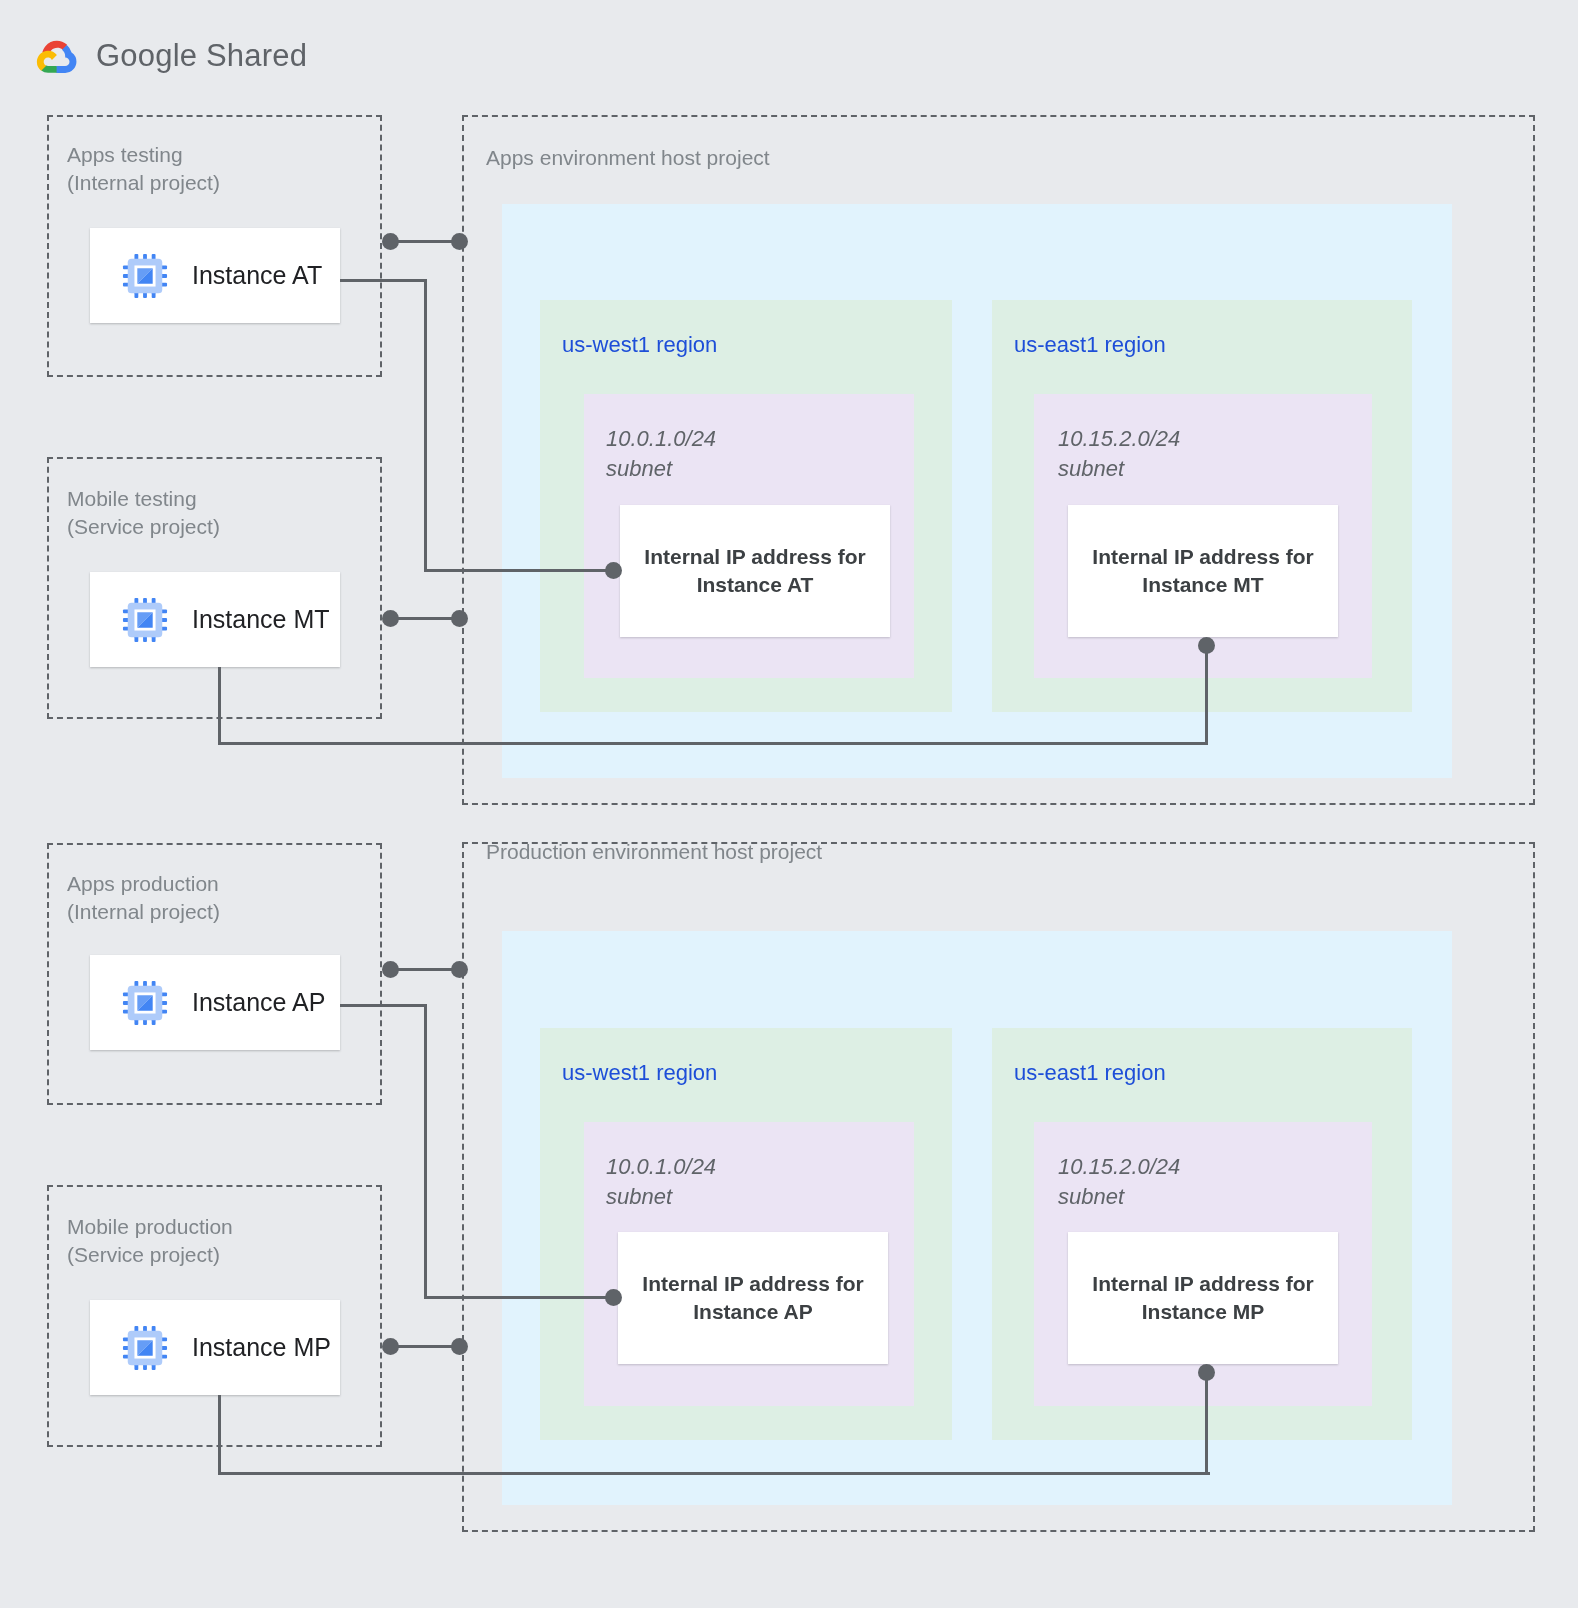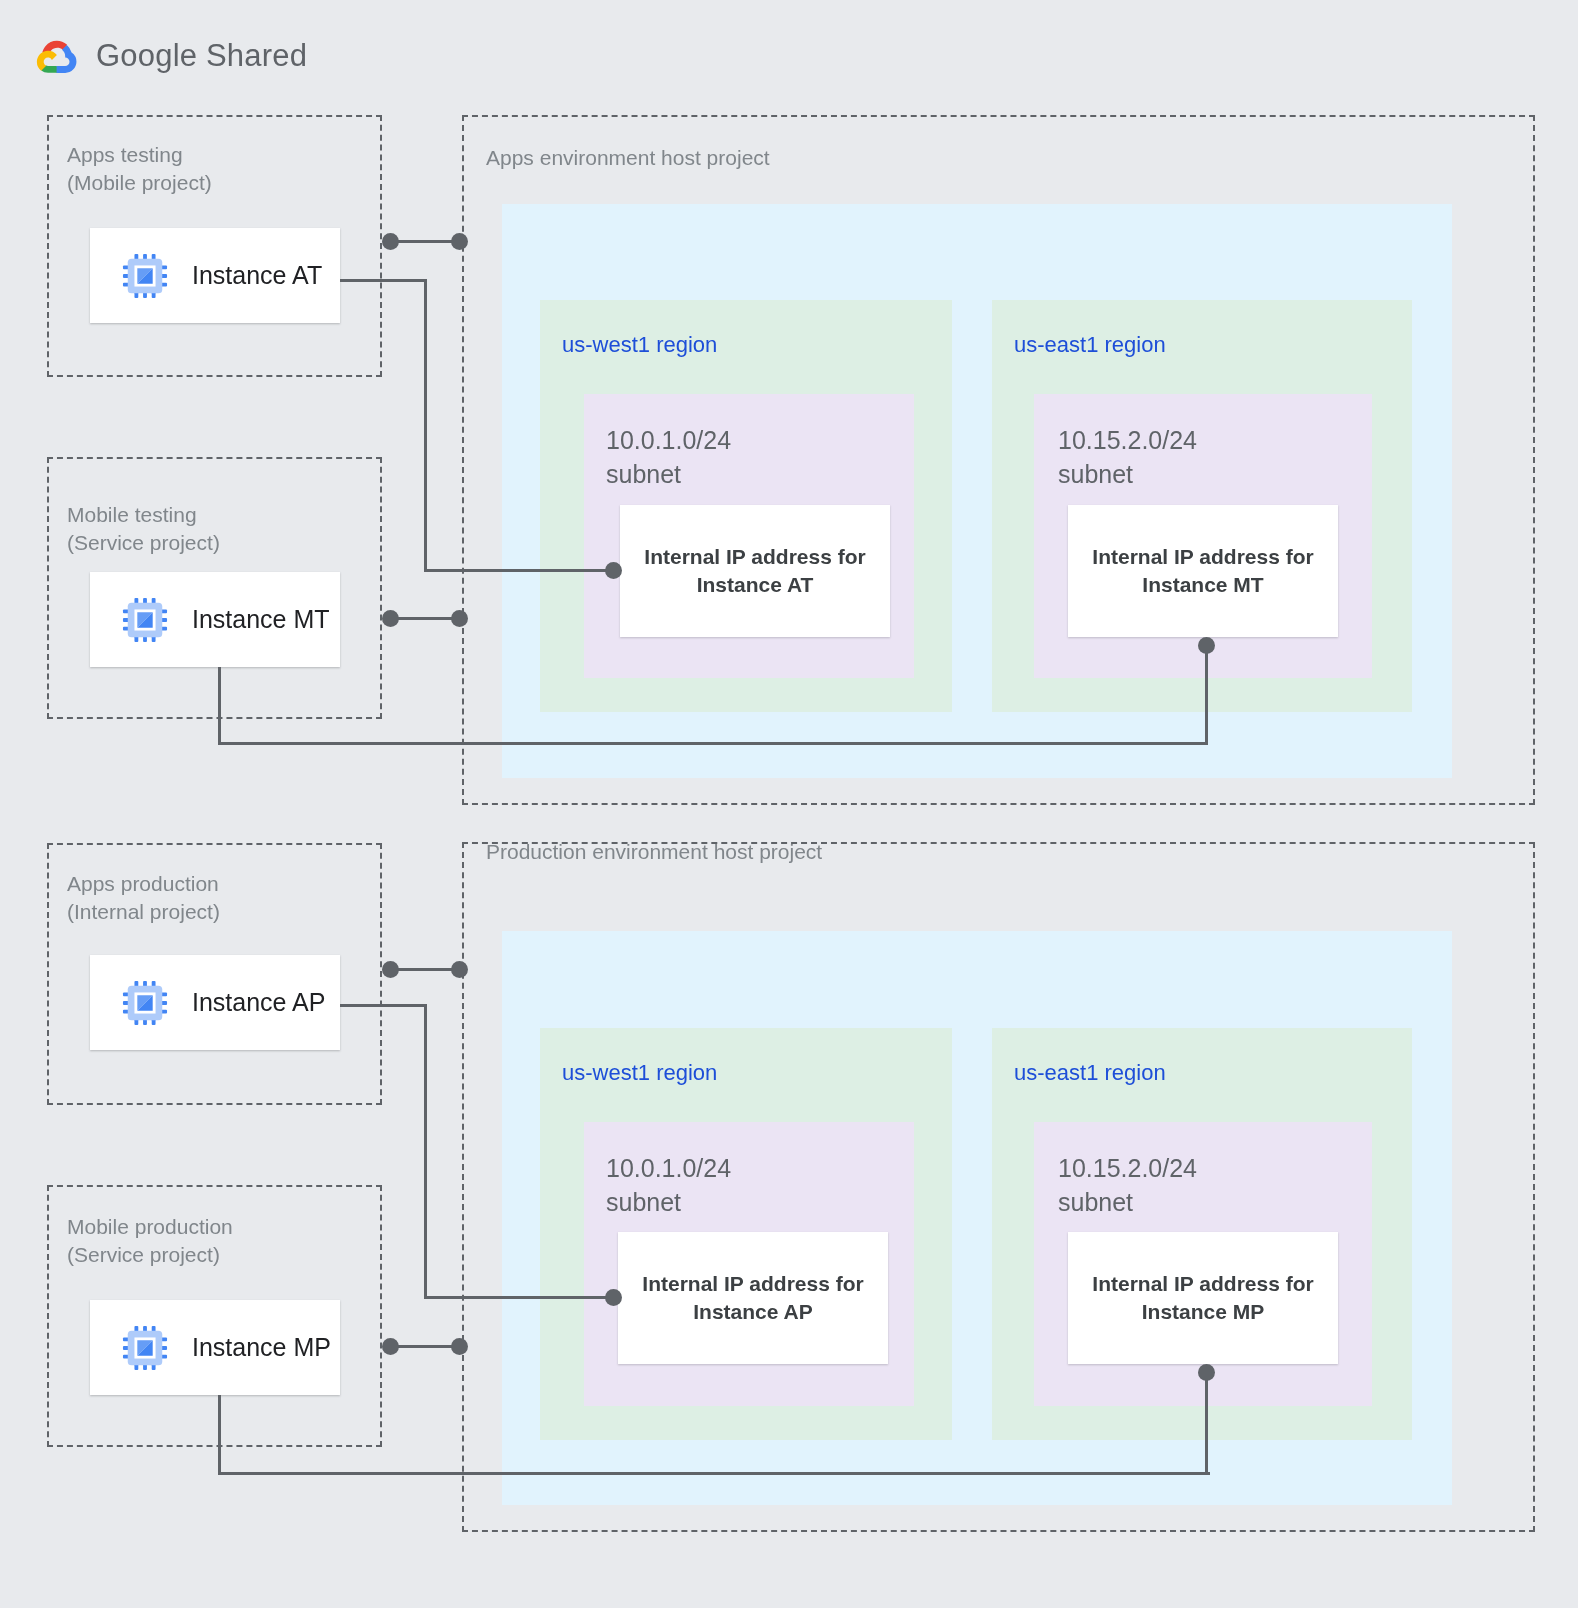--- a/index.html
+++ b/index.html
@@ -37,21 +37,21 @@
     position:absolute;display:flex;align-items:center;gap:18px;
   }
   .net-title{font-size:22px;color:#5f6368;white-space:nowrap;}
 
   
   .region{position:absolute;background:#ddefe4;box-sizing:border-box;}
   .region-label{position:absolute;font-size:22px;color:#1d4ed8;white-space:nowrap;}
 
   
   .subnet{position:absolute;background:#ebe4f4;box-sizing:border-box;}
-  .subnet-label{position:absolute;font-size:25px;color:#5f6368;line-height:1.35;white-space:pre-line;}
+  .subnet-label{position:absolute;font-size:22px;color:#5f6368;line-height:1.35;white-space:pre-line;font-style:italic;}
 
   
   .ipbox{
     position:absolute;background:#ffffff;box-sizing:border-box;
     display:flex;align-items:center;justify-content:center;text-align:center;
     box-shadow:0 1px 2px rgba(60,64,67,.25);
   }
   .ipbox span{font-size:21px;font-weight:bold;color:#3c4043;line-height:1.35;white-space:pre-line;}
 
   
@@ -82,21 +82,21 @@
         <path d="M39.2 16.3a16.2 16.2 0 0 0-4.9-7.9l-5.05 5.05a9 9 0 0 1 3.3 7.13v.9a4.5 4.5 0 0 1 0 9h-9l-.89.91v5.4l.89.85h9c6.45.05 11.7-5.1 11.75-11.55a11.6 11.6 0 0 0-5.1-9.8z" fill="#4285f4"></path>
         <path d="M14.6 37.6h8.98V30.4H14.6a4.4 4.4 0 0 1-1.85-.4l-1.27.39-3.62 3.56-.32 1.22a11.5 11.5 0 0 0 7.06 2.43z" fill="#34a853"></path>
         <path d="M14.6 14.5C8.15 14.56 2.96 19.85 3 26.3a11.6 11.6 0 0 0 4.54 9.07l5.2-5.2a4.5 4.5 0 1 1 5.95-5.95l5.2-5.2a11.55 11.55 0 0 0-9.3-4.52z" fill="#fbbc04"></path>
       </svg>
     </span>
     <span class="logo-text"><b>Google</b><span> Shared</span></span>
   </div>
 
   <div class="proj" style="left:47px;top:115px;width:335px;height:262px;"></div>
   <div class="proj-label" style="left:67px;top:141px;width:300px;">Apps testing
-(Mobile project)</div>
+(Internal project)</div>
 
   <div class="instbox" style="left:90px;top:228px;width:250px;height:95px;">
     <span class="inst-icon">
       <svg class="icon" viewBox="0 0 48 48" width="46" height="46">
         <g fill="#4285f4">
           <rect x="13" y="1" width="4" height="6" rx="1"></rect>
           <rect x="22" y="1" width="4" height="6" rx="1"></rect>
           <rect x="31" y="1" width="4" height="6" rx="1"></rect>
           <rect x="13" y="41" width="4" height="6" rx="1"></rect>
           <rect x="22" y="41" width="4" height="6" rx="1"></rect>
@@ -111,21 +111,21 @@
         <rect x="6" y="6" width="36" height="36" rx="4" fill="#aecbfa"></rect>
         <rect x="13" y="13" width="22" height="22" fill="#ffffff"></rect>
         <path d="M16 32V16h16z" fill="#669df6"></path>
         <path d="M32 32H16l16-16z" fill="#4285f4"></path>
       </svg>
     </span>
     <span class="inst-label">Instance AT</span>
   </div>
 
   <div class="proj" style="left:47px;top:457px;width:335px;height:262px;"></div>
-  <div class="proj-label" style="left:67px;top:485px;width:300px;margin-top:16px;">Mobile testing
+  <div class="proj-label" style="left:67px;top:485px;width:300px;">Mobile testing
 (Service project)</div>
 
   <div class="instbox" style="left:90px;top:572px;width:250px;height:95px;">
     <span class="inst-icon">
       <svg class="icon" viewBox="0 0 48 48" width="46" height="46">
         <g fill="#4285f4">
           <rect x="13" y="1" width="4" height="6" rx="1"></rect>
             <rect x="22" y="1" width="4" height="6" rx="1"></rect>
             <rect x="31" y="1" width="4" height="6" rx="1"></rect>
           <rect x="13" y="41" width="4" height="6" rx="1"></rect>

